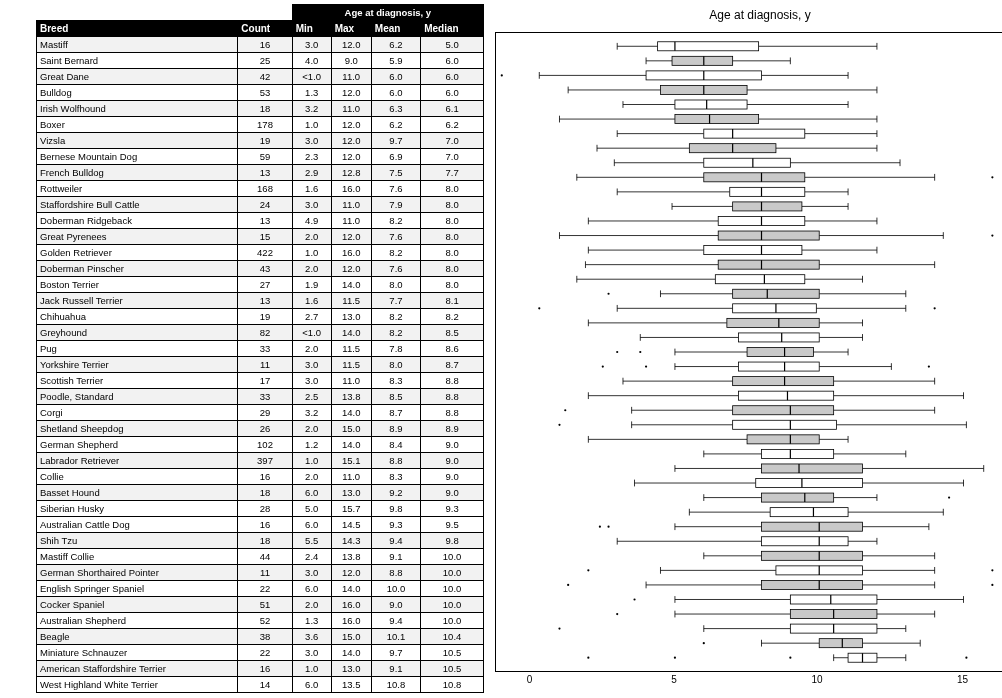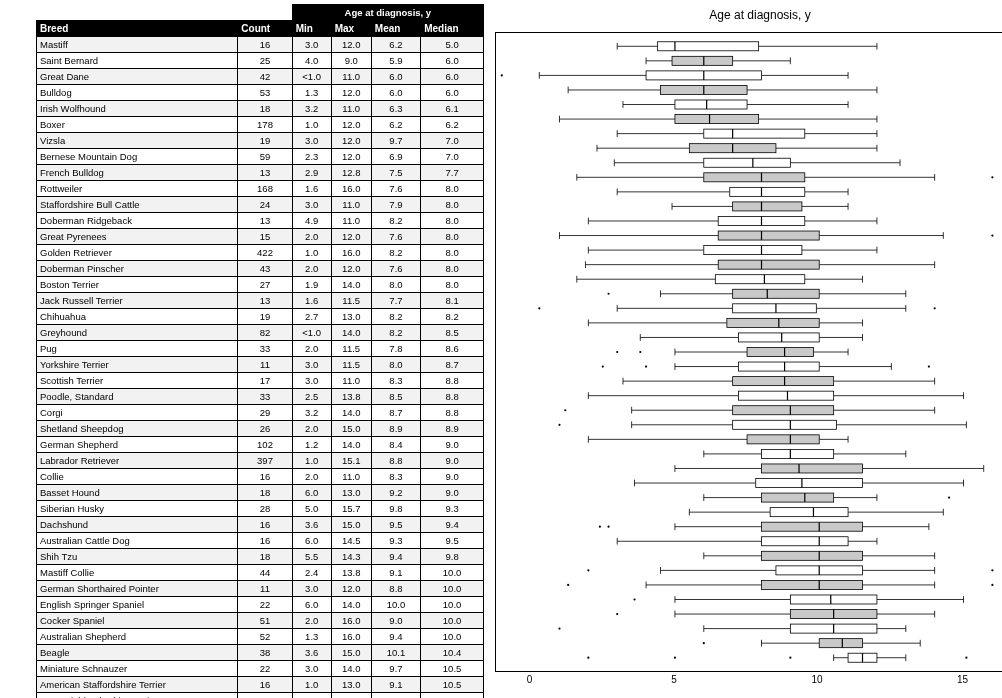--- a/index.html
+++ b/index.html
@@ -369,28 +369,20 @@
             <td class="num">9.0</td>
           </tr>
           <tr class="plain">
             <td class="breed">Siberian Husky</td>
             <td class="num">28</td>
             <td class="num">5.0</td>
             <td class="num">15.7</td>
             <td class="num">9.8</td>
             <td class="num">9.3</td>
           </tr>
-          <tr class="alt">
-            <td class="breed">Dachshund</td>
-            <td class="num">16</td>
-            <td class="num">3.6</td>
-            <td class="num">15.0</td>
-            <td class="num">9.5</td>
-            <td class="num">9.4</td>
-          </tr>
           <tr class="plain">
             <td class="breed">Australian Cattle Dog</td>
             <td class="num">16</td>
             <td class="num">6.0</td>
             <td class="num">14.5</td>
             <td class="num">9.3</td>
             <td class="num">9.5</td>
           </tr>
           <tr class="alt">
             <td class="breed">Shih Tzu</td>

